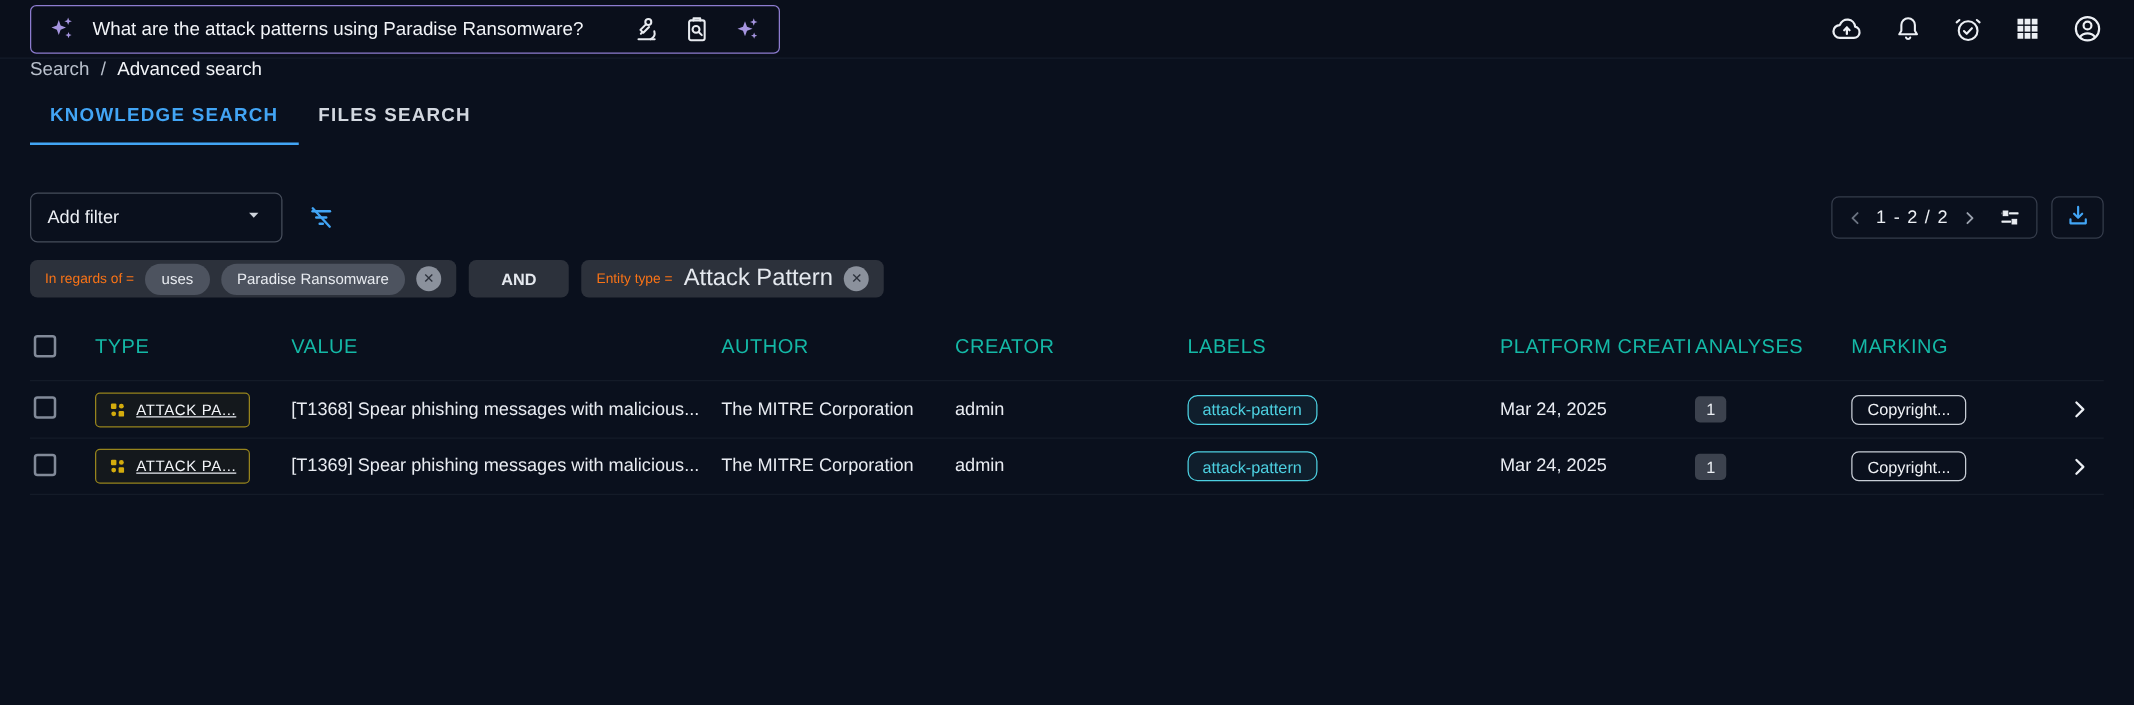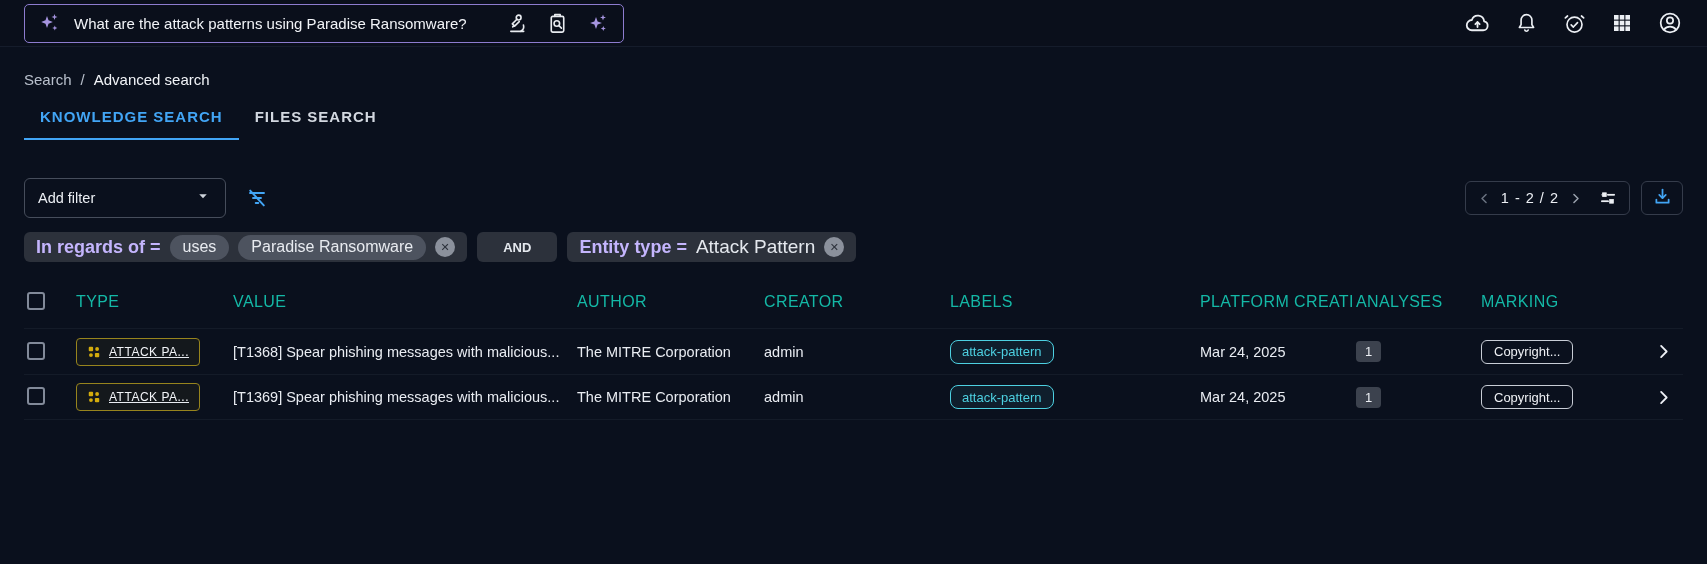--- a/index.html
+++ b/index.html
@@ -22,21 +22,21 @@
   .searchbox input {
     flex:1; background:transparent; border:none; outline:none;
     color:#f2f4f8; font-size:15px; font-weight:500;
     font-family:"Liberation Sans","DejaVu Sans",sans-serif;
   }
   .icon-btn { background:none; border:none; cursor:pointer; display:flex; align-items:center; justify-content:center; padding:0; }
   .sb-icons { display:flex; align-items:center; gap:17px; }
   .topbar-actions { display:flex; align-items:center; gap:23px; }
   
   .content { padding:0 24px; }
-  .breadcrumb { margin-top:24px; display:flex; align-items:center; gap:9px; font-size:15px; }
+  .breadcrumb { display:flex; align-items:center; gap:9px; font-size:15px; }
   .crumb-muted { color:#b9c0cc; }
   .crumb-current { color:#f2f4f8; }
   .tabs { margin-top:20px; display:flex; }
   .tab {
     padding:0 16px 13px 16px; font-size:15px; font-weight:bold; letter-spacing:1px;
     color:#d3d8e0; background:none; border:none; cursor:pointer;
     font-family:"Liberation Sans","DejaVu Sans",sans-serif; border-bottom:2px solid transparent;
   }
   .tab.active { color:#42a5f5; border-bottom:2px solid #42a5f5; }
   
@@ -57,24 +57,24 @@
   .sq-btn {
     height:34px; min-width:42px; border:1px solid #353c4b; border-radius:6px;
     display:flex; align-items:center; justify-content:center; background:transparent; cursor:pointer;
   }
   
   .chips { margin-top:14px; display:flex; align-items:center; gap:10px; }
   .chip-group {
     background:#2c313b; border-radius:6px; height:30px;
     display:flex; align-items:center; gap:9px; padding:0 12px;
   }
-  .chip-key { font-size:18px; font-weight:bold; color:#c4b5fd; white-space:nowrap; }
+  .chip-key { font-size:11px; font-weight:normal; color:#f97316; white-space:nowrap; }
   .chip-pill {
     background:#4d535f; border-radius:13px; height:25px; display:flex; align-items:center;
-    padding:0 13px; font-size:16px; color:#e8ebf0; cursor:pointer; white-space:nowrap;
+    padding:0 13px; font-size:12px; color:#e8ebf0; cursor:pointer; white-space:nowrap;
   }
   .chip-value-plain { font-size:19px; color:#e4e8ee; white-space:nowrap; }
   .chip-x {
     width:20px; height:20px; border-radius:50%; background:#8b919c; border:none; cursor:pointer;
     color:#2c313b; font-size:11px; font-weight:bold; line-height:1;
     display:flex; align-items:center; justify-content:center;
     font-family:"Liberation Sans","DejaVu Sans",sans-serif;
   }
   .chip-operator {
     background:#2c313b; border-radius:6px; height:30px; padding:0 26px;

